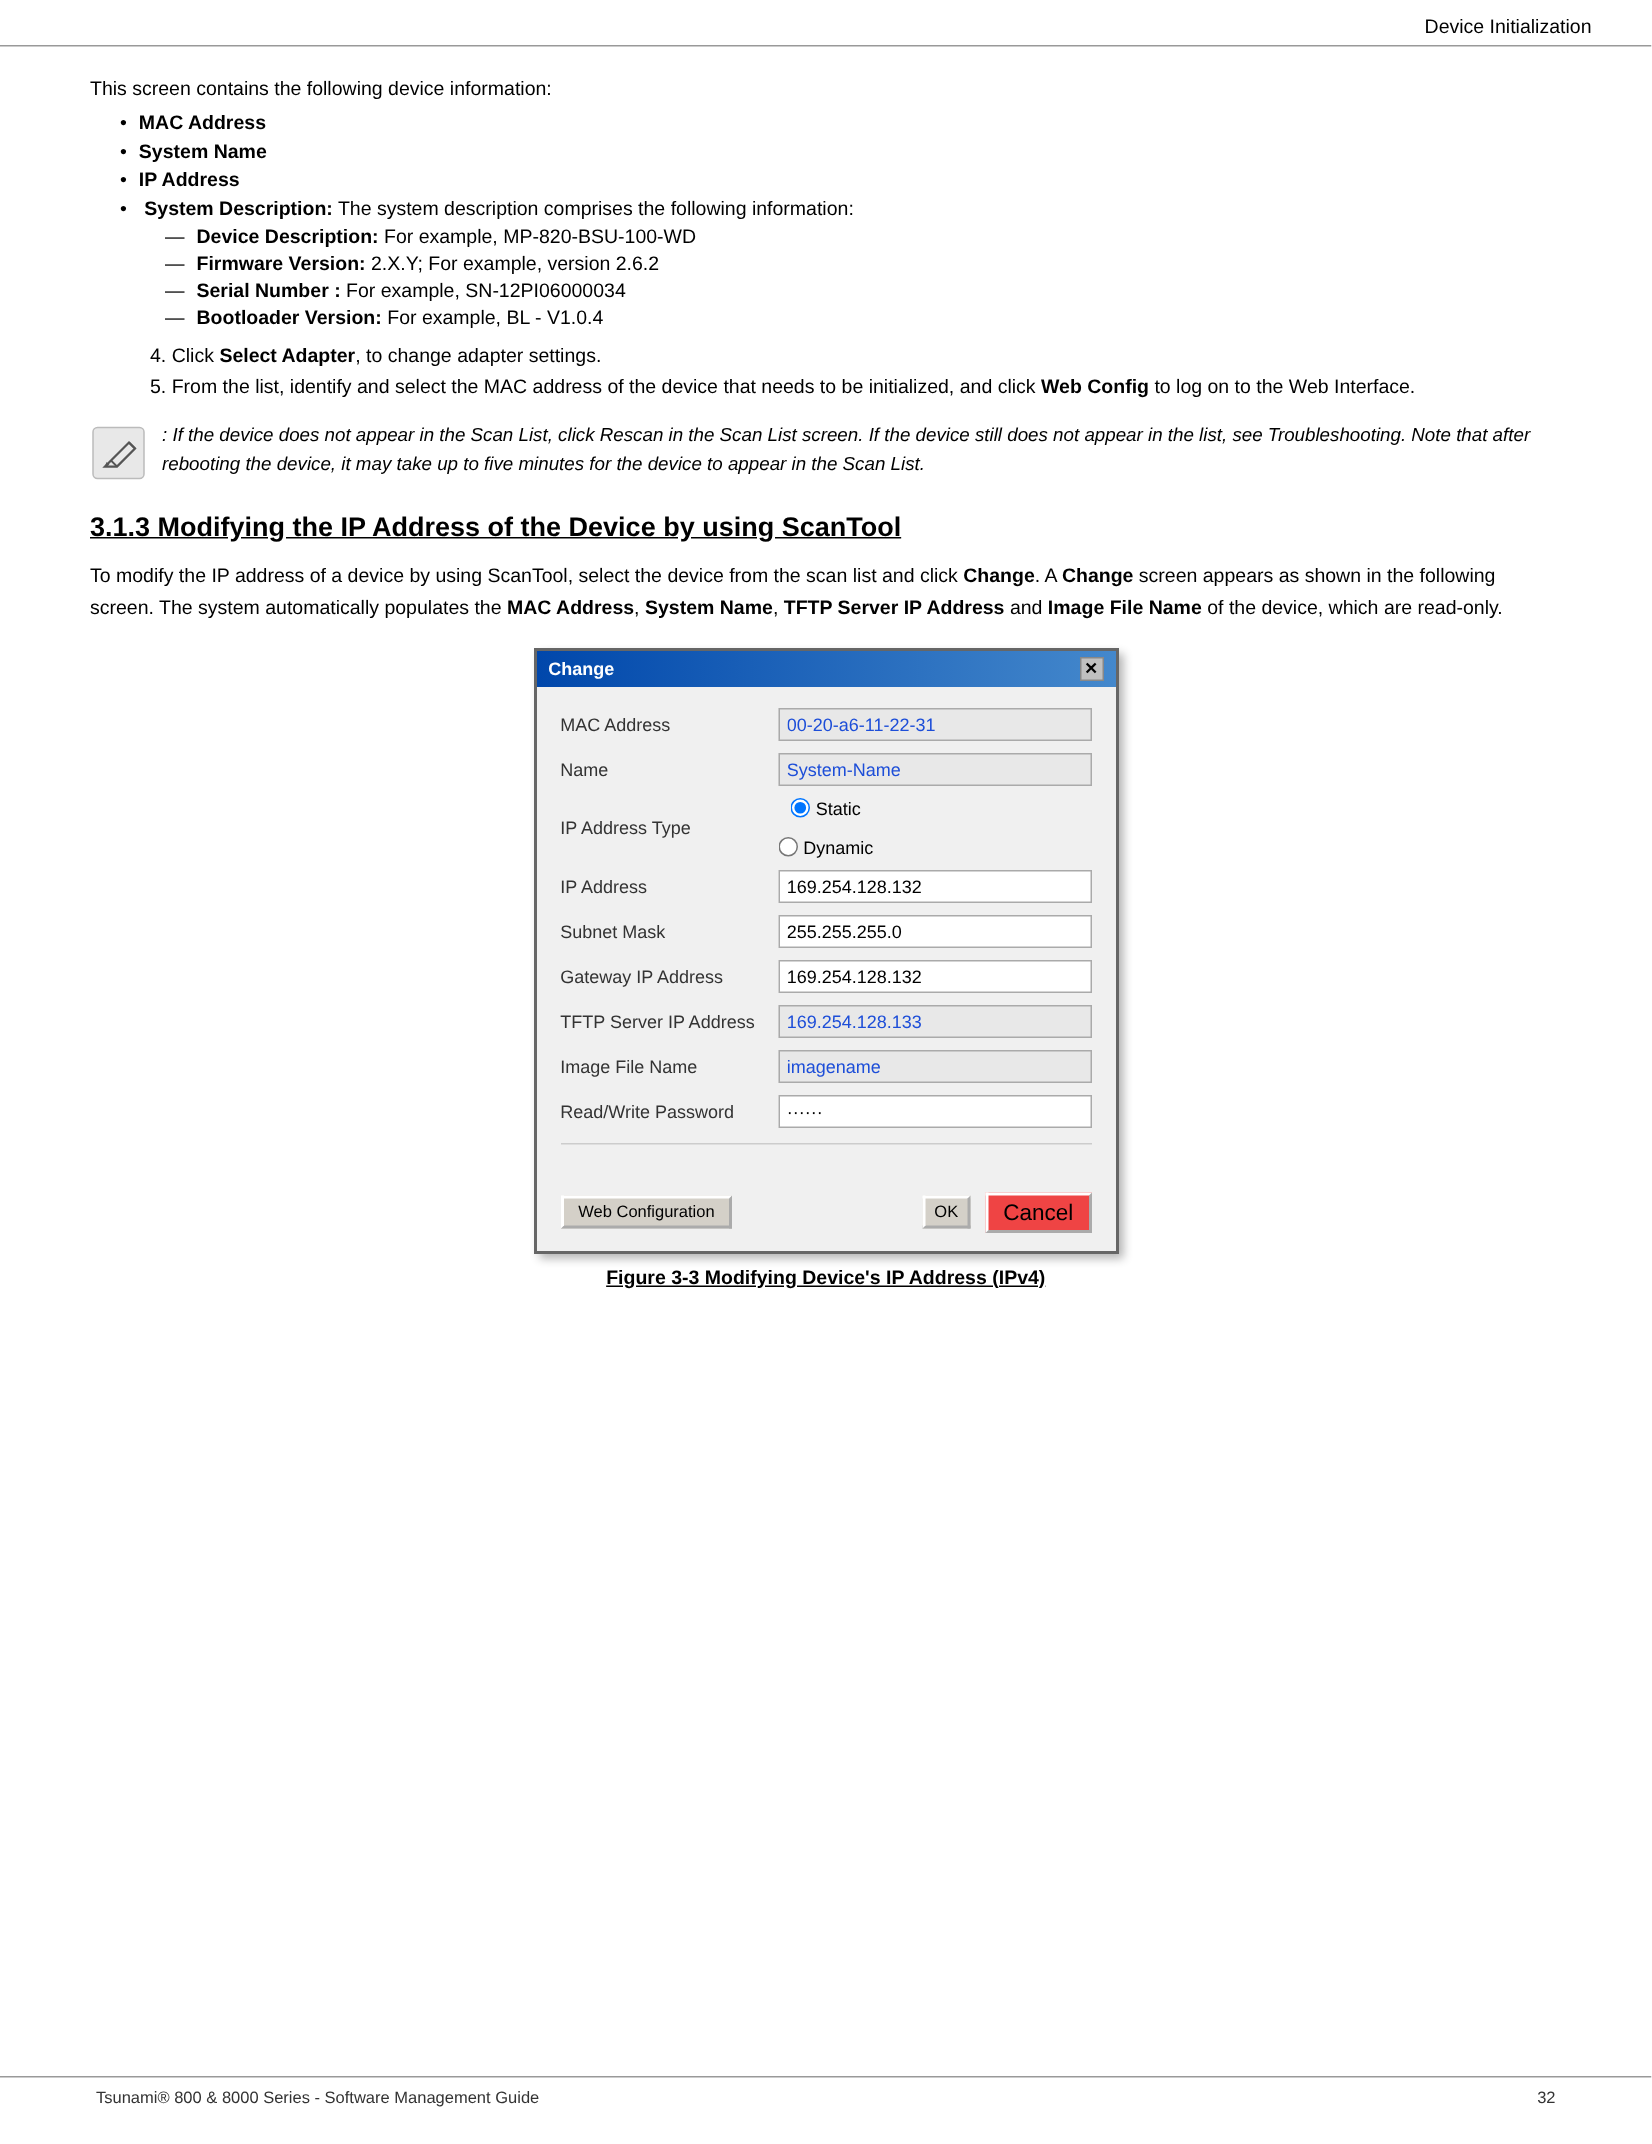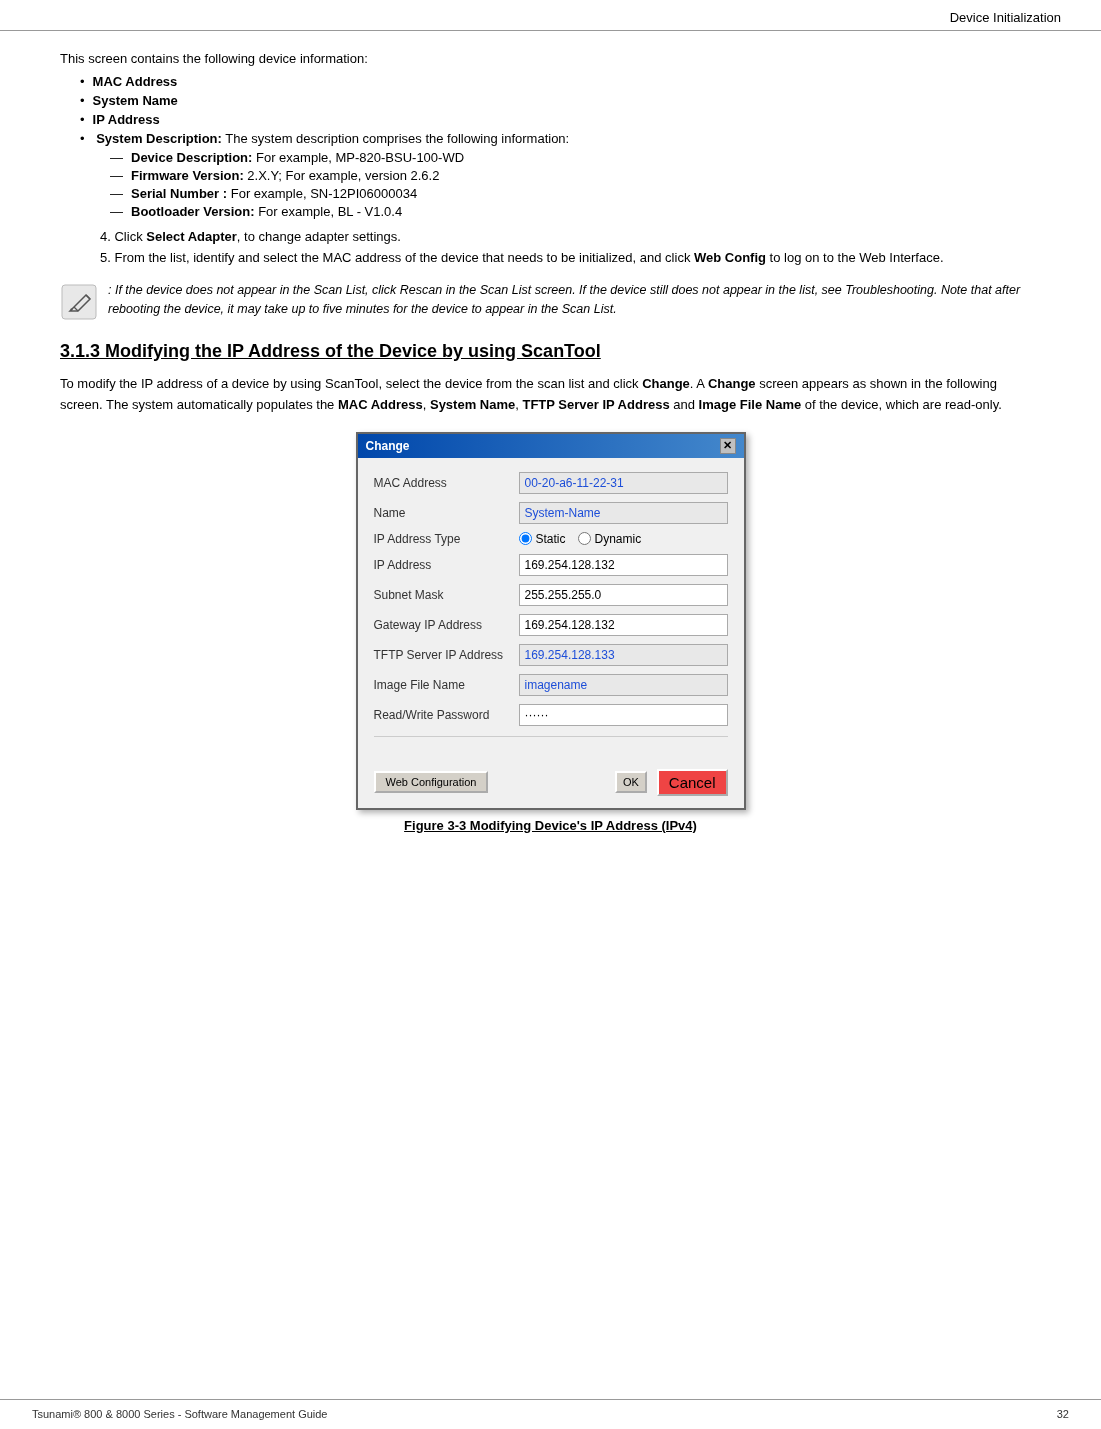--- a/index.html
+++ b/index.html
@@ -176,20 +176,21 @@
 
     .form-input.readonly {
       background: #e8e8e8;
       color: #1d4ed8;
     }
 
     .radio-group {
       display: flex;
       align-items: center;
       gap: 12px;
+      flex-direction: column;
     }
 
     .radio-option {
       display: flex;
       align-items: center;
       gap: 4px;
       font-size: 12px;
     }
 
     .dialog-divider {
@@ -237,25 +238,25 @@
     .figure-caption {
       font-size: 13px;
       font-weight: bold;
       text-align: center;
       margin-top: 8px;
       text-decoration: underline;
     }
 
     .page-footer {
       position: absolute;
-      bottom: 1px;
+      bottom: 16px;
       left: 0;
       right: 0;
       border-top: 1px solid #999;
-      padding: 8px 32px;
+      padding: 8px 64px;
       display: flex;
       justify-content: space-between;
       font-size: 11px;
       color: #333;
     }
   </style>
 </head>
 <body>
 
 <div class="page-header">

